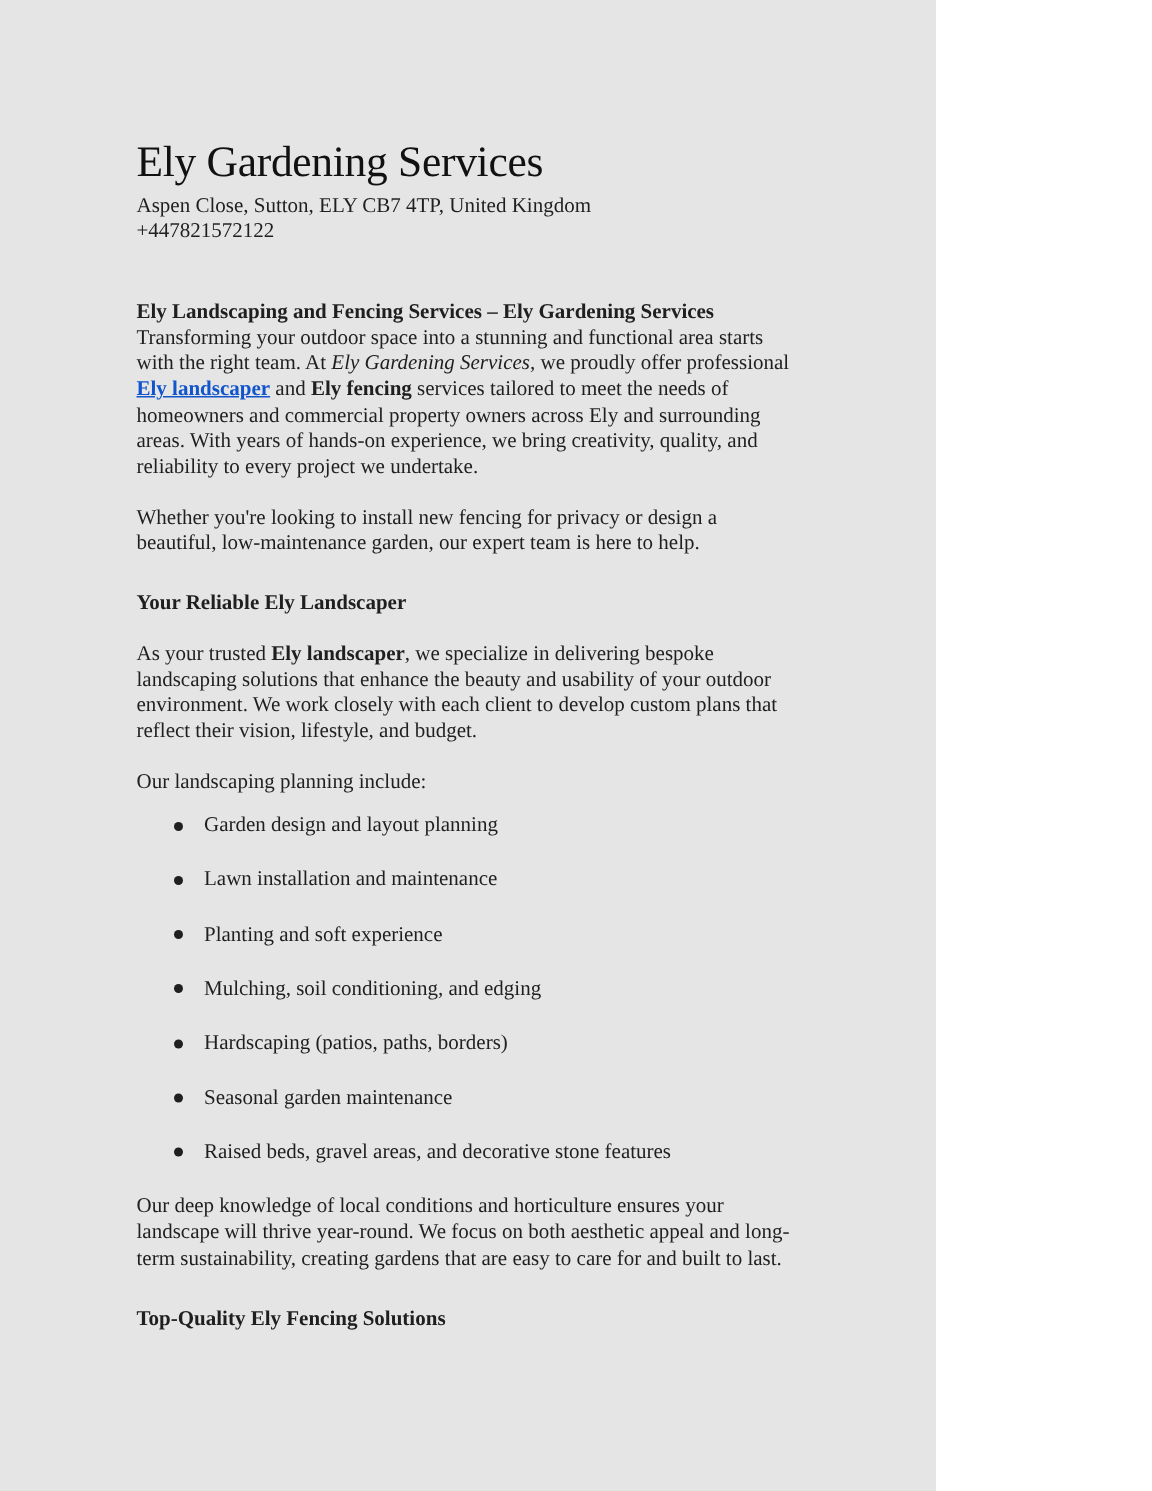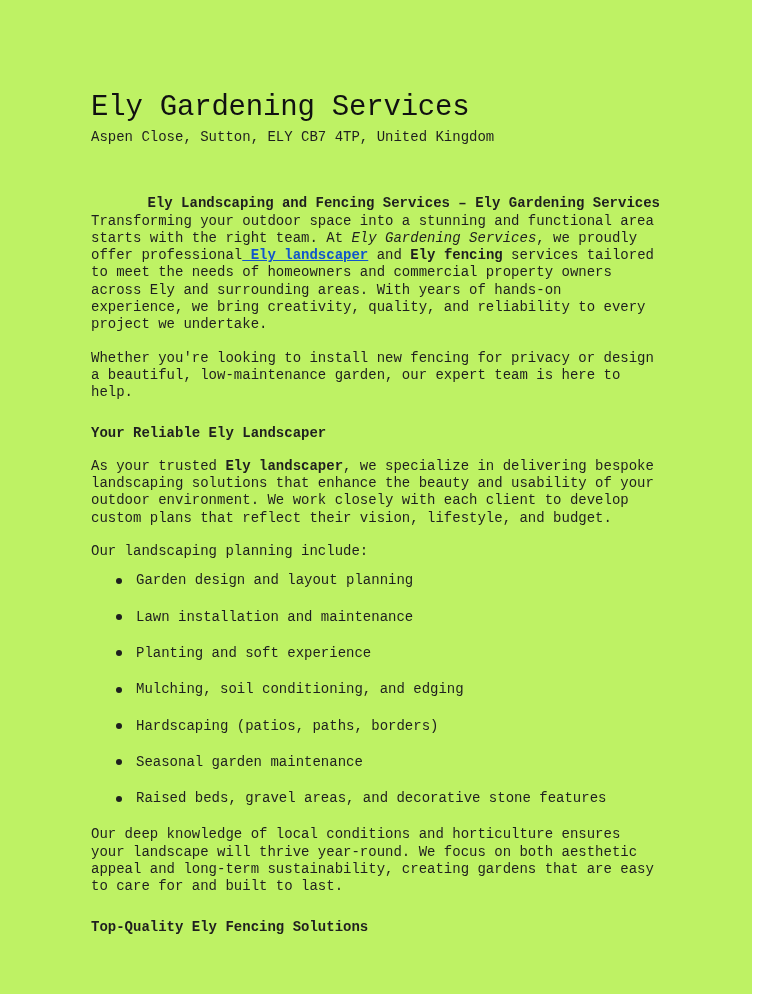--- a/index.html
+++ b/index.html
@@ -3,43 +3,42 @@
 <meta charset="utf-8">
 <style>
   * { margin: 0; padding: 0; box-sizing: border-box; }
   html, body {
     width: 768px;
     height: 994px;
     background: #ffffff;
     overflow: hidden;
   }
   .page {
-    width: 752px;
+    width: 624px;
     height: 994px;
-    background: #bef264;
+    background: #e5e5e5;
     padding: 90px 92px 0 91px;
-    font-family: Liberation Mono, monospace;
+    font-family: Liberation Serif, serif;
     font-size: 14px;
     line-height: 17.3px;
     color: #1f1f1f;
   }
   .doc-title {
     font-size: 29px;
     font-weight: 400;
     line-height: 36px;
     letter-spacing: -0.2px;
     color: #111111;
   }
   .address-block {
     margin-top: 3px;
   }
   .h-main {
     font-weight: 700;
-    margin-top: 49px;
-    text-align: right;
+    margin-top: 36px;
   }
   .h-sub {
     font-weight: 700;
     margin-top: 23px;
   }
   .para { }
   .para-std { margin-top: 16px; }
   .italic { font-style: italic; }
   .bold { font-weight: 700; }
   .link {
@@ -74,20 +73,21 @@
 </style>
 </head>
 <body>
 
 <div class="page">
 
   <div class="doc-title">Ely Gardening Services</div>
 
   <div class="address-block">
     <div>Aspen Close, Sutton, ELY CB7 4TP, United Kingdom</div>
+    <div>+447821572122</div>
   </div>
 
   <div class="h-main">Ely Landscaping and Fencing Services – Ely Gardening Services</div>
 
   <p class="para"><span>Transforming your outdoor space into a stunning and functional area starts with the right team. At </span><span class="italic">Ely Gardening Services</span><span>, we proudly offer professional</span><a class="link"> Ely landscaper</a><span> and </span><span class="bold">Ely fencing</span><span> services tailored to meet the needs of homeowners and commercial property owners across Ely and surrounding areas. With years of hands-on experience, we bring creativity, quality, and reliability to every project we undertake.</span></p>
 
   <p class="para-std">Whether you're looking to install new fencing for privacy or design a beautiful, low-maintenance garden, our expert team is here to help.</p>
 
   <div class="h-sub">Your Reliable Ely Landscaper</div>
 

